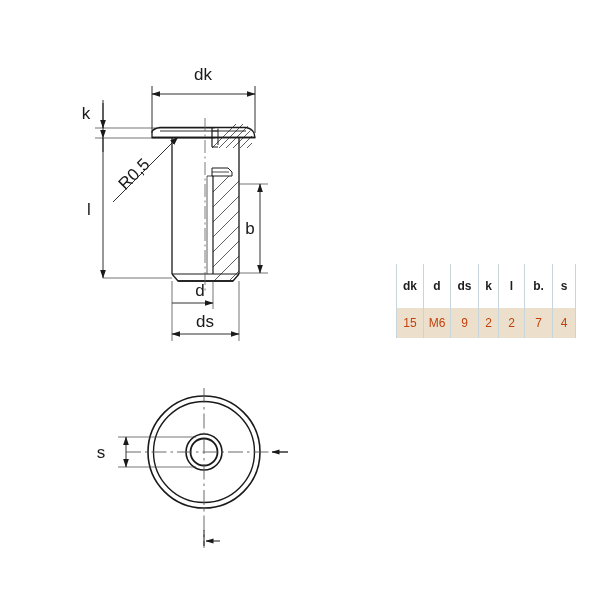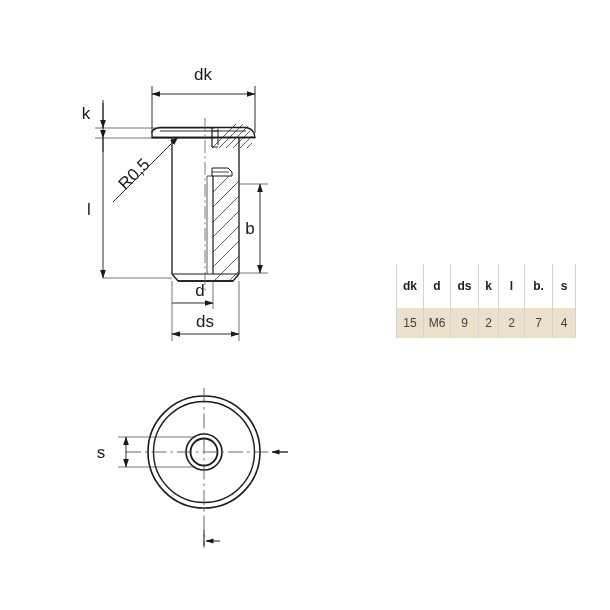--- a/index.html
+++ b/index.html
@@ -51,21 +51,21 @@
   }
   #spec-table th {
     background: #ffffff;
     color: #1d1d1d;
     font-weight: bold;
     height: 44px;
     vertical-align: middle;
   }
   #spec-table td {
     background: #ece0cc;
-    color: #404040;
+    color: #c2410c;
     font-weight: normal;
     height: 30px;
     vertical-align: middle;
   }
   #spec-table tr.header-row th:first-child,
   #spec-table tr.data-row td:first-child {
     border-left: 1px solid #c9d5dd;
   }
 </style>
 </head>

